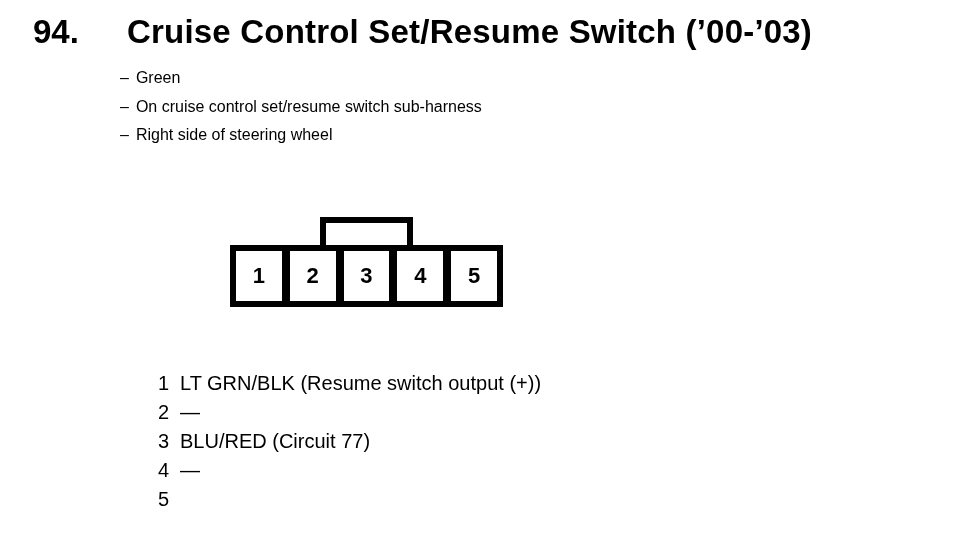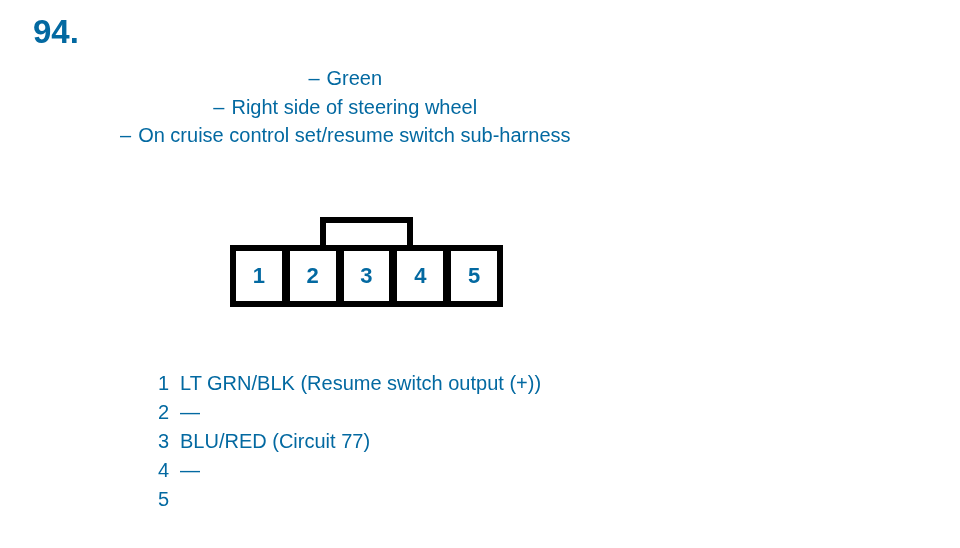--- a/index.html
+++ b/index.html
@@ -5,21 +5,21 @@
   html, body {
     margin: 0;
     padding: 0;
     background: #ffffff;
   }
   .page {
     position: relative;
     width: 960px;
     height: 548px;
     background: #ffffff;
-    color: #0369a1;
+    color: #000000;
     font-family: "Liberation Sans", sans-serif;
     overflow: hidden;
   }
 
   
   .title-row {
     position: absolute;
     left: 33px;
     top: 13px;
     display: flex;
@@ -40,23 +40,22 @@
   }
 
   
   .details {
     position: absolute;
     left: 120px;
     top: 64px;
     margin: 0;
     padding: 0;
     list-style: none;
-    font-size: 20px;
+    font-size: 16px;
     line-height: 28.5px;
-    text-align: center;
   }
   .details li {
     white-space: nowrap;
   }
   .detail-dash {
     margin-right: 7px;
   }
 
   
   .connector-tab {
@@ -110,26 +109,27 @@
     flex: 0 0 auto;
   }
 </style>
 </head>
 <body>
 
 <div class="page">
 
   <div class="title-row">
     <span class="section-number">94.</span>
+    <h1 class="page-title">Cruise Control Set/Resume Switch (’00-’03)</h1>
   </div>
 
   <ul class="details">
     <li><span class="detail-dash">–</span><span>Green</span></li>
+    <li><span class="detail-dash">–</span><span>On cruise control set/resume switch sub-harness</span></li>
     <li><span class="detail-dash">–</span><span>Right side of steering wheel</span></li>
-    <li><span class="detail-dash">–</span><span>On cruise control set/resume switch sub-harness</span></li>
   </ul>
 
   <div class="connector-tab"></div>
 
   <div class="connector-body">
     <div class="connector-cell">1</div>
     <div class="connector-cell">2</div>
     <div class="connector-cell">3</div>
     <div class="connector-cell">4</div>
     <div class="connector-cell">5</div>

